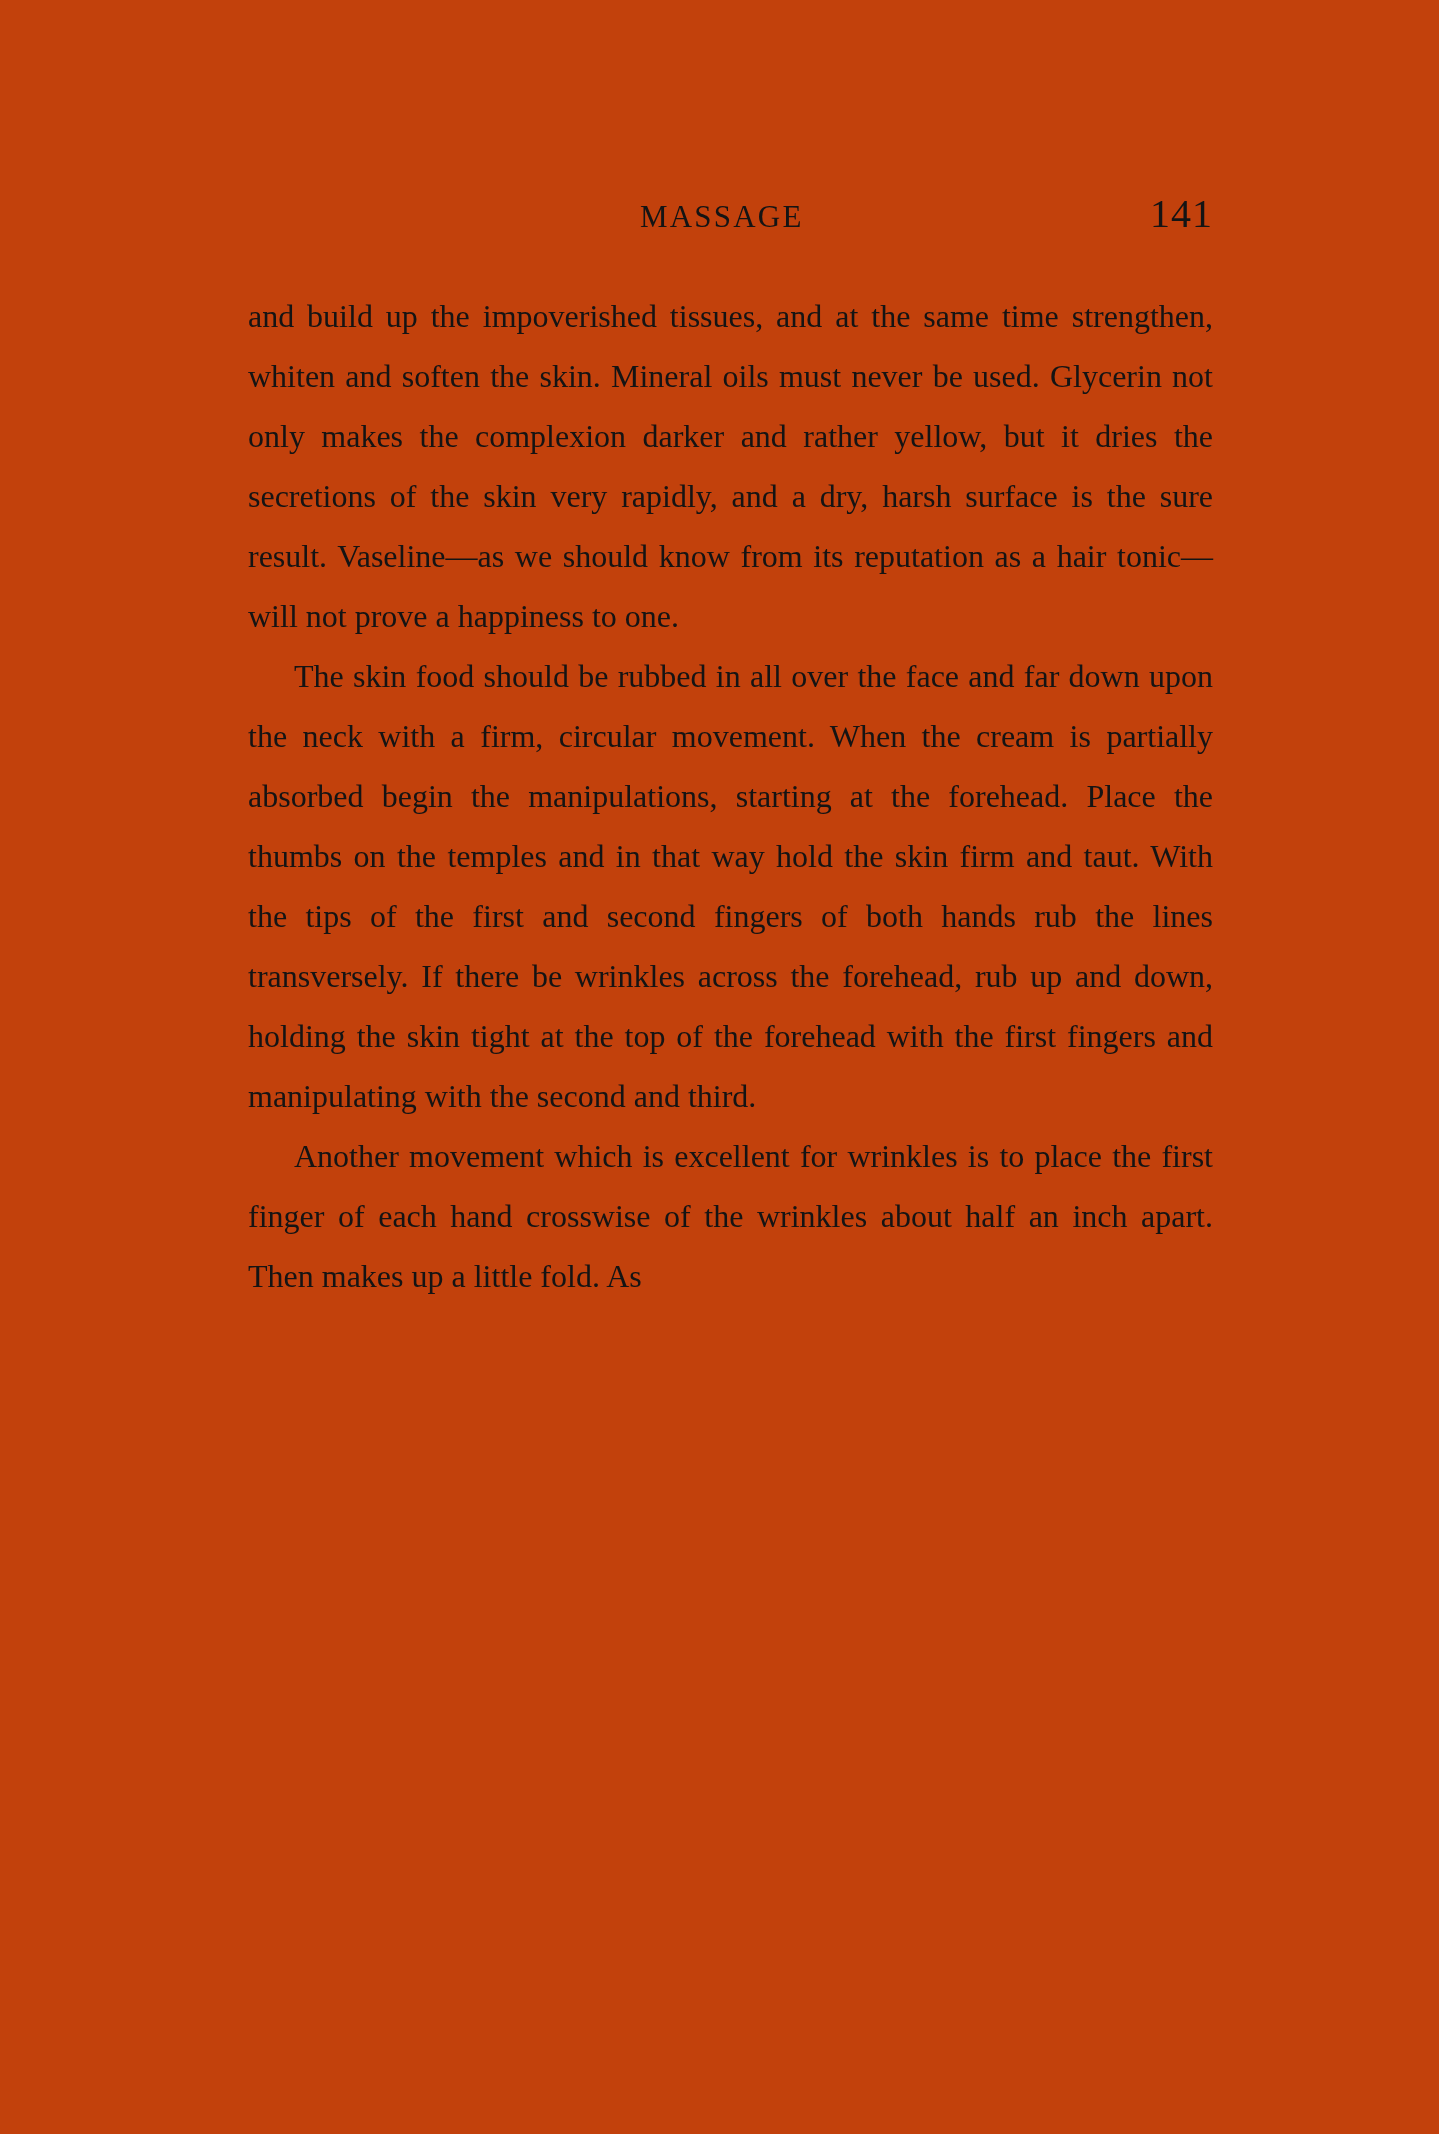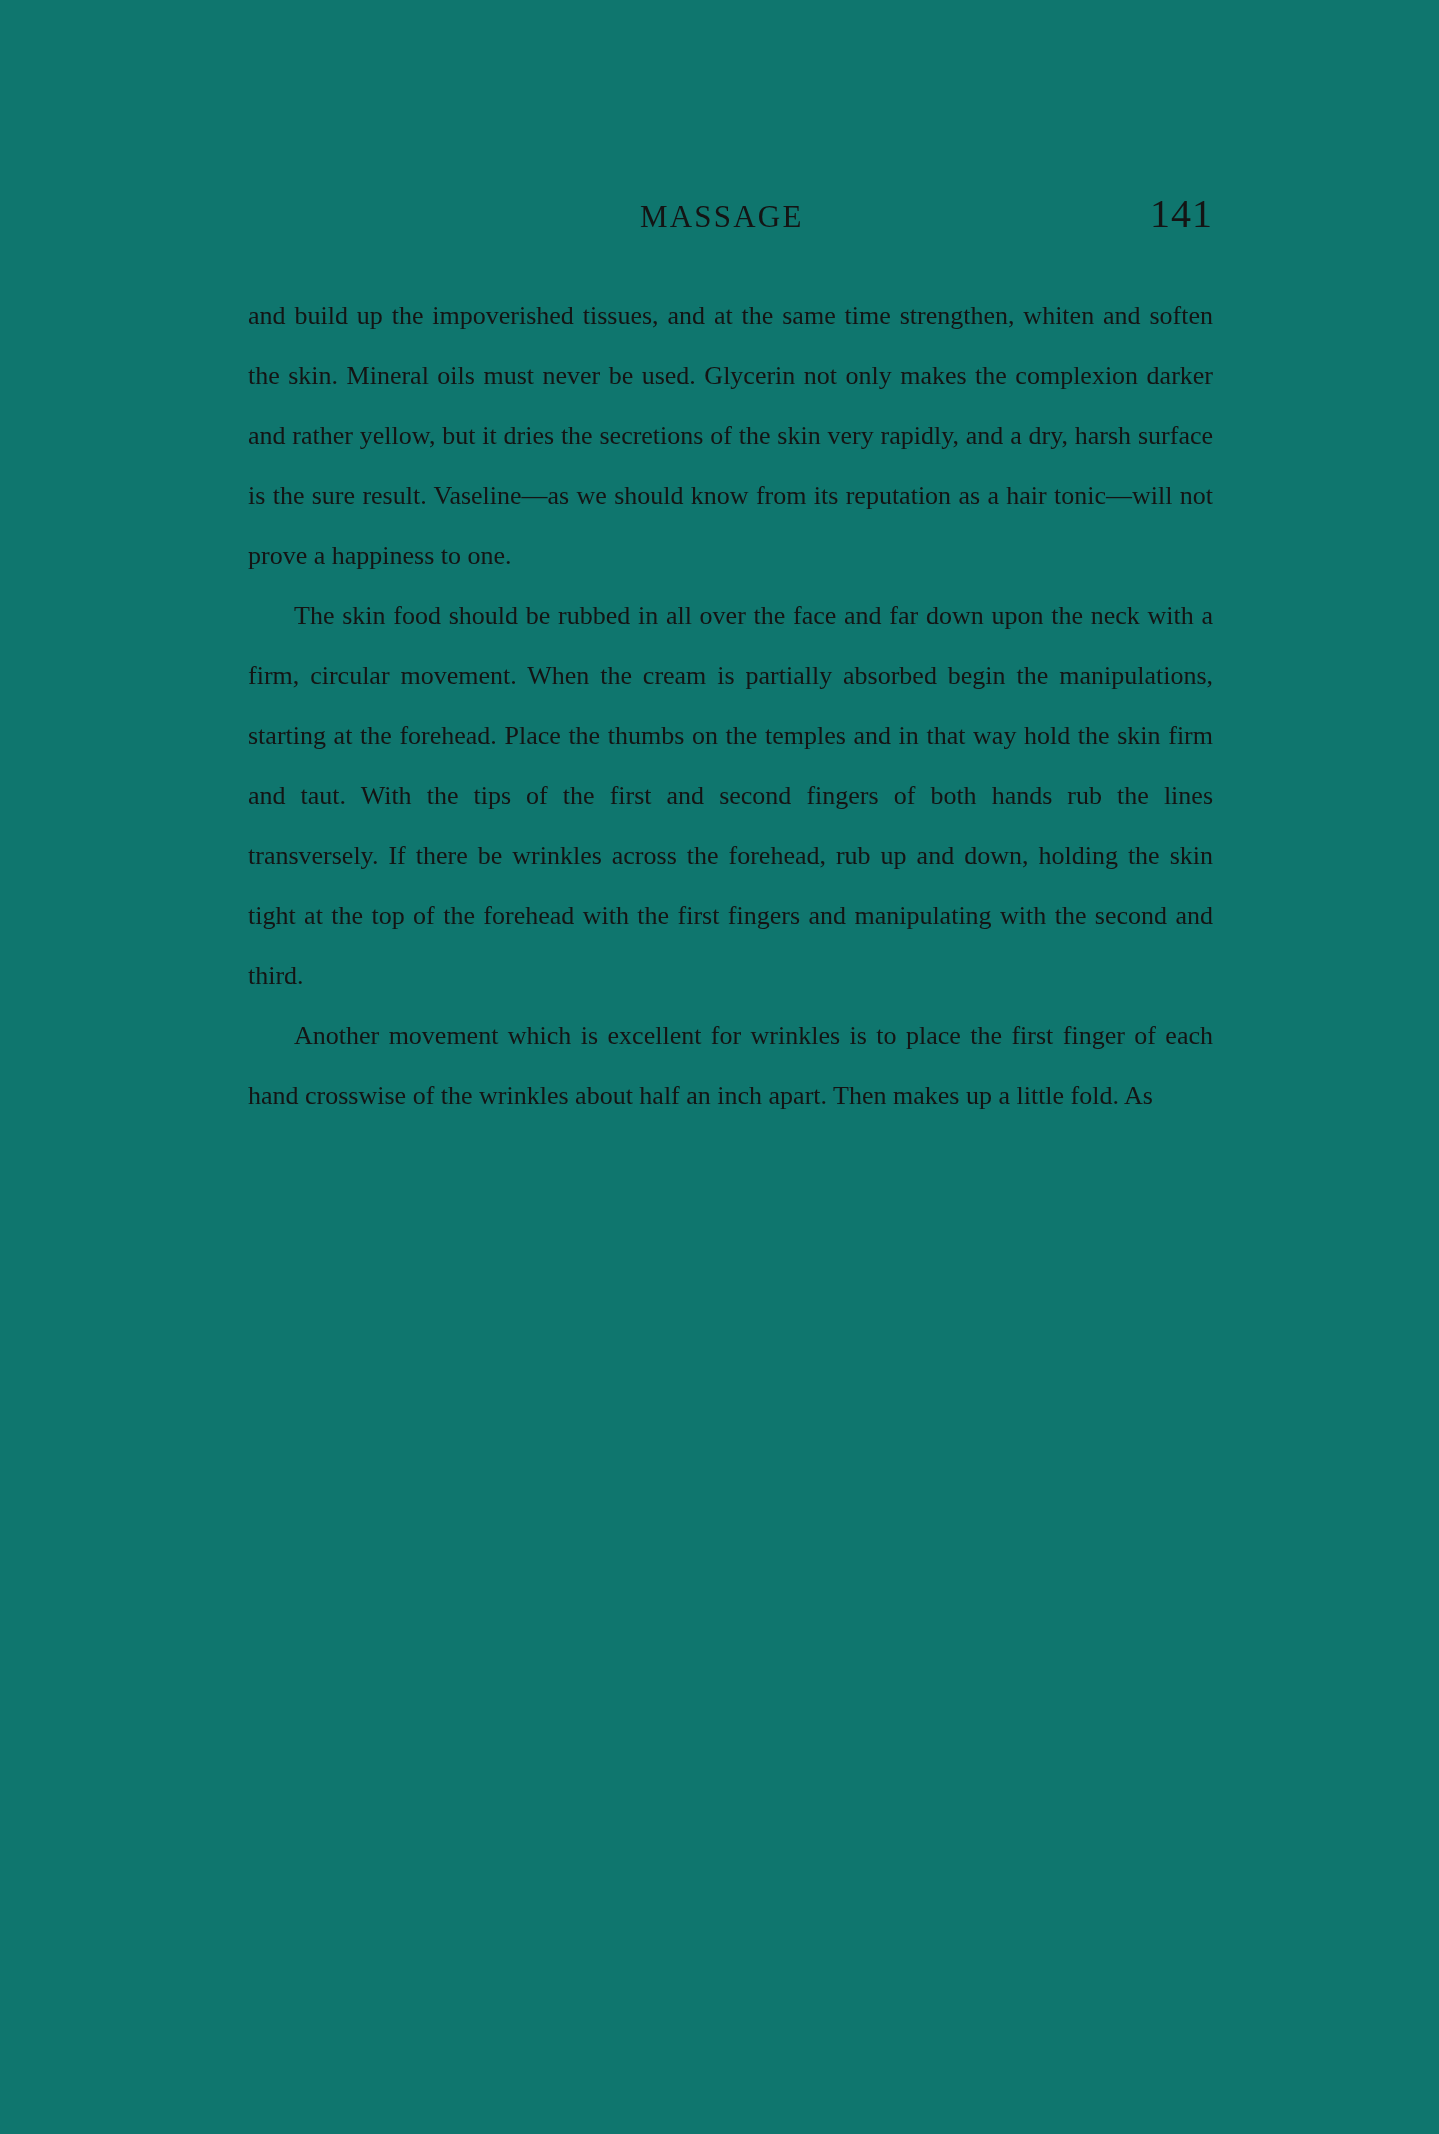--- a/index.html
+++ b/index.html
@@ -4,21 +4,21 @@
 <style>
   html, body {
     margin: 0;
     padding: 0;
     background: #ffffff;
   }
   .page {
     position: relative;
     width: 1439px;
     height: 2134px;
-    background: #0f766e;
+    background: #c2410c;
     overflow: hidden;
     font-family: "Liberation Serif", serif;
     color: #171717;
   }
   .page-inner {
     position: absolute;
     left: 248px;
     top: 190px;
     width: 965px;
   }
@@ -37,21 +37,21 @@
     color: #141414;
   }
   .header-folio {
     margin-left: auto;
     font-size: 40px;
     letter-spacing: 1px;
     color: #141414;
   }
   .body-text p {
     margin: 0;
-    font-size: 26px;
+    font-size: 32px;
     line-height: 60px;
     text-align: justify;
     text-justify: inter-word;
     color: #141414;
     hyphens: none;
   }
   .body-text p.indent {
     text-indent: 46px;
   }
   .body-text p:last-child {

